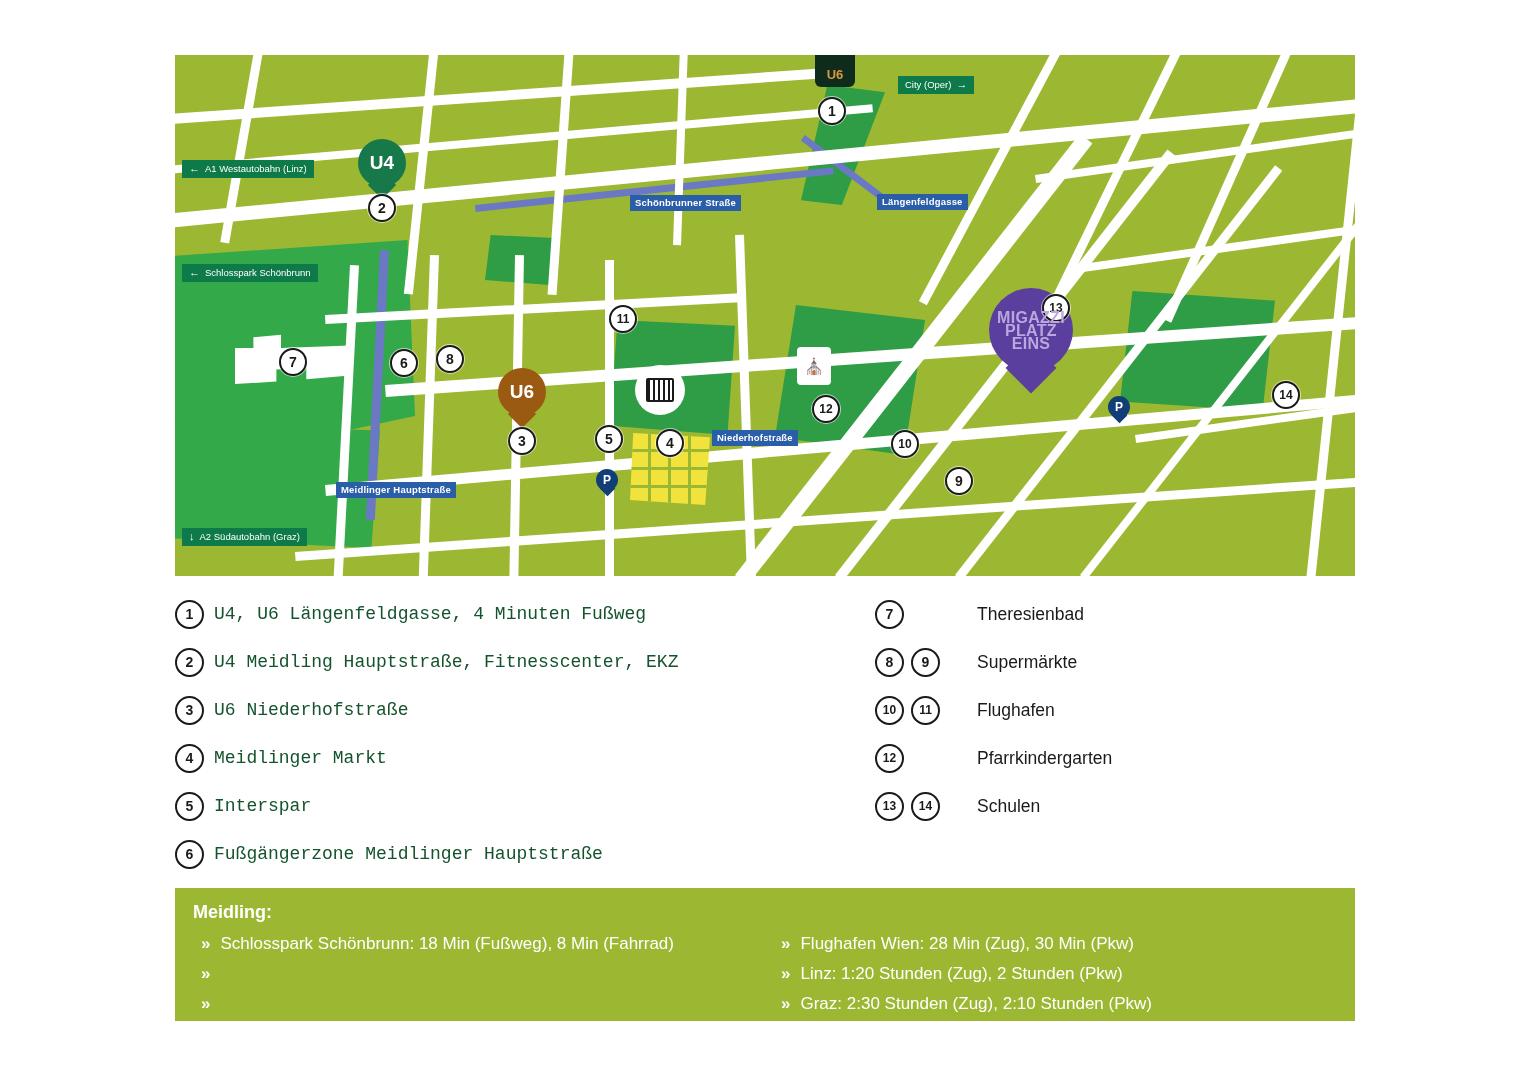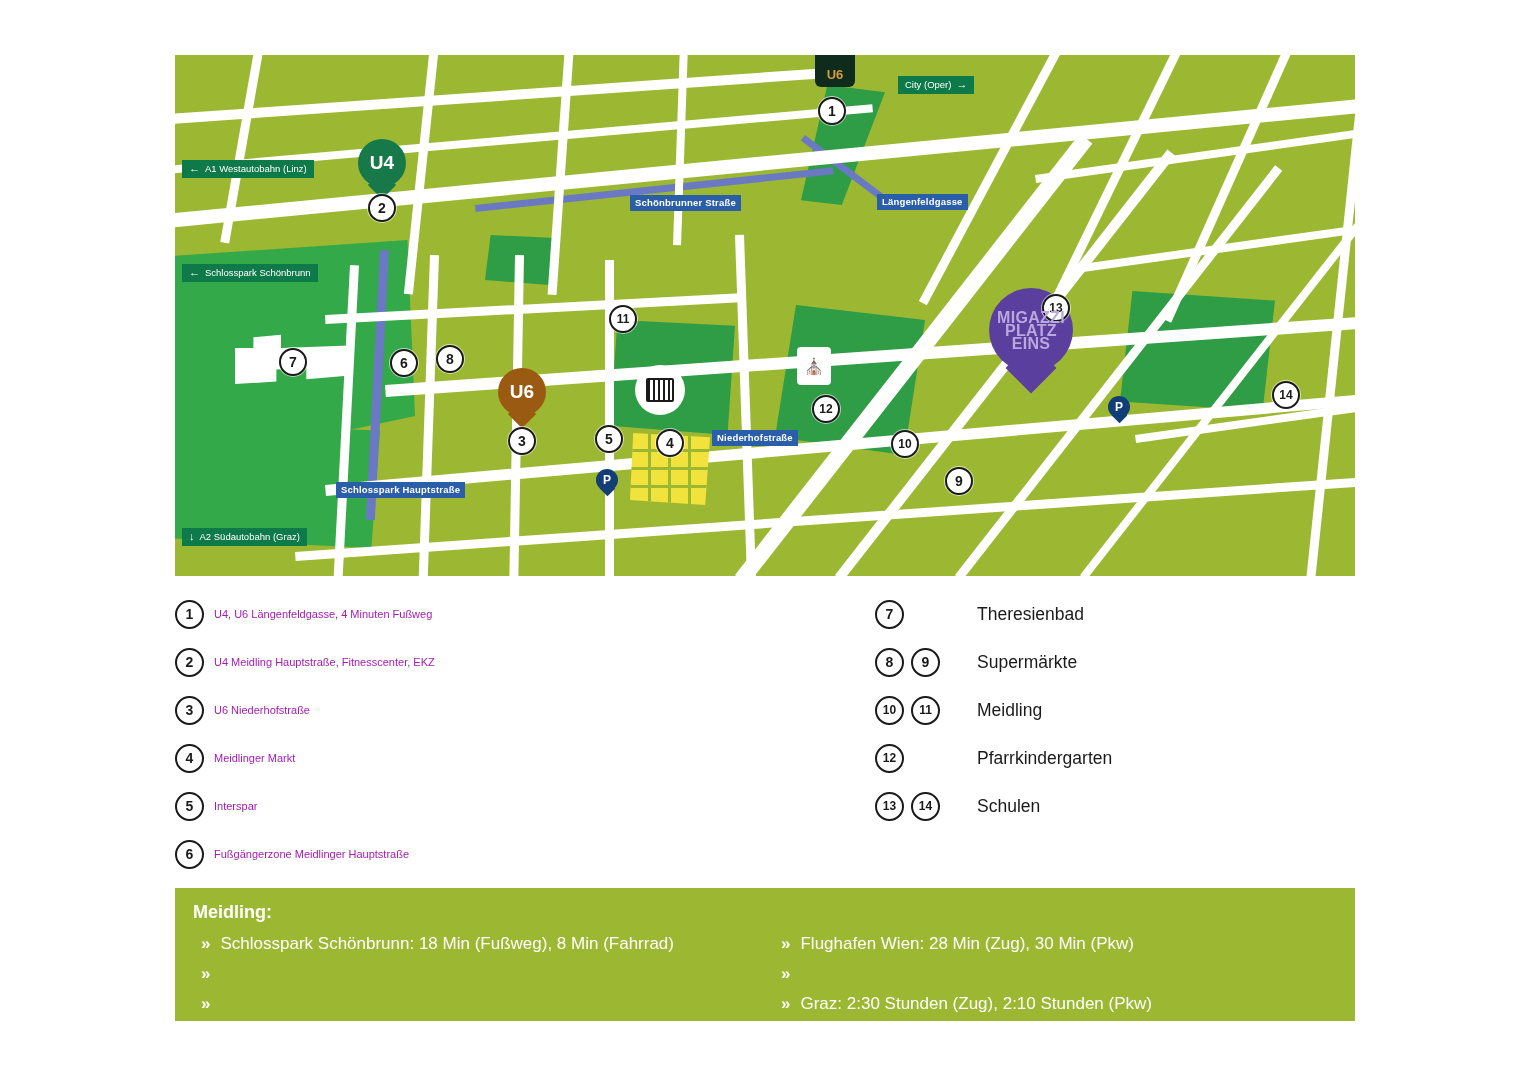--- a/index.html
+++ b/index.html
@@ -201,22 +201,23 @@
   .lnum {
     width: 29px; height: 29px; min-width: 29px;
     border-radius: 50%;
     border: 2px solid #1a1a1a;
     background: #fff;
     color: #1a1a1a;
     font-size: 14px; font-weight: bold;
     display: flex; align-items: center; justify-content: center;
   }
   .ltext {
-    font-size: 11px;
-    color: #a21caf;
+    font-size: 18px;
+    color: #14532d;
+    font-family: Liberation Mono, monospace;
   }
   .lnums { display: flex; gap: 7px; width: 72px; min-width: 72px; }
   .lnums.one { }
   .rtext { margin-left: 20px; font-size: 17.5px; color: #1a1a1a; }
 
   
   #dist {
     position: absolute;
     left: 175px; top: 888px;
     width: 1180px; height: 133px;
@@ -299,21 +300,21 @@
 
     <div class="marketbig" style="left:460px; top:310px;">
       <div class="inner"></div>
     </div>
 
     <div class="iconbox" style="left:622px; top:292px; width:34px; height:38px;">⛪</div>
 
     <div class="slabel" style="left:455px; top:140px;">Schönbrunner Straße</div>
     <div class="slabel" style="left:702px; top:139px;">Längenfeldgasse</div>
     <div class="slabel" style="left:537px; top:375px;">Niederhofstraße</div>
-    <div class="slabel" style="left:161px; top:427px;">Schlosspark Hauptstraße</div>
+    <div class="slabel" style="left:161px; top:427px;">Meidlinger Hauptstraße</div>
 
     <div class="gsign" style="left:723px; top:21px;">
       <span>City (Oper)</span>
       <span class="arr">→</span>
     </div>
     <div class="gsign" style="left:7px; top:105px;">
       <span class="arr">←</span>
       <span>A1 Westautobahn (Linz)</span>
     </div>
     <div class="gsign" style="left:7px; top:209px;">
@@ -436,21 +437,21 @@
           <div class="lnum">8</div>
           <div class="lnum">9</div>
         </div>
         <div class="rtext">Supermärkte</div>
       </div>
       <div class="lrow">
         <div class="lnums">
           <div class="lnum" style="font-size:12px;">10</div>
           <div class="lnum" style="font-size:12px;">11</div>
         </div>
-        <div class="rtext">Meidling</div>
+        <div class="rtext">Flughafen</div>
       </div>
       <div class="lrow">
         <div class="lnums">
           <div class="lnum" style="font-size:12px;">12</div>
         </div>
         <div class="rtext">Pfarrkindergarten</div>
       </div>
       <div class="lrow">
         <div class="lnums">
           <div class="lnum" style="font-size:12px;">13</div>
@@ -476,20 +477,21 @@
           <span class="bul">»</span>
         </div>
       </div>
       <div class="c">
         <div class="item">
           <span class="bul">»</span>
           <span>Flughafen Wien: 28 Min (Zug), 30 Min (Pkw)</span>
         </div>
         <div class="item">
           <span class="bul">»</span>
+          <span>Linz: 1:20 Stunden (Zug), 2 Stunden (Pkw)</span>
         </div>
         <div class="item">
           <span class="bul">»</span>
           <span>Graz: 2:30 Stunden (Zug), 2:10 Stunden (Pkw)</span>
         </div>
       </div>
     </div>
   </div>
 
 </div>

